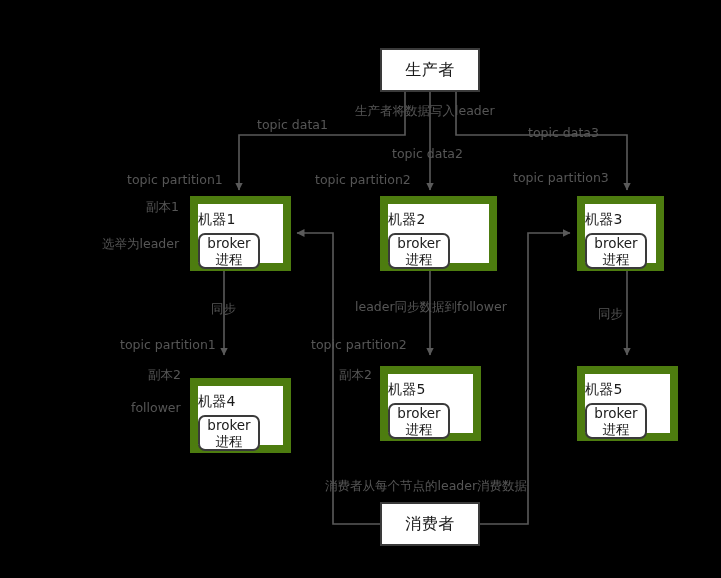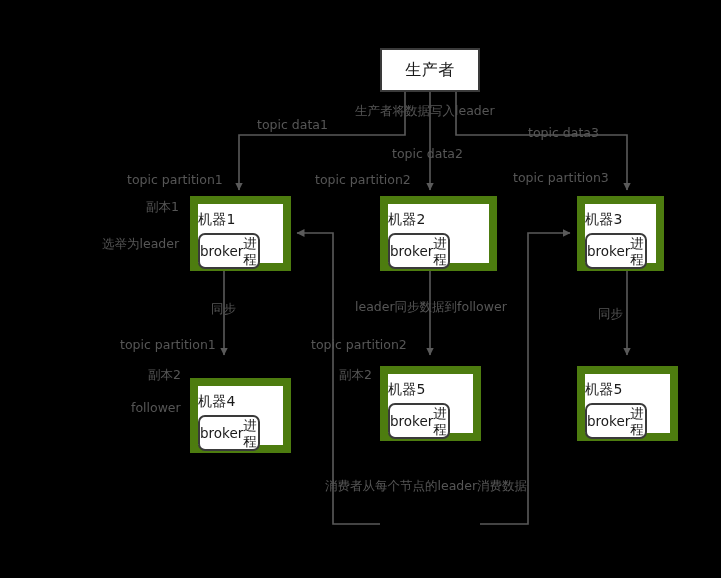--- a/index.html
+++ b/index.html
@@ -38,21 +38,21 @@
     line-height: 17px;
     margin-top: 7px;
     letter-spacing: 0.2px;
   }
   .proc {
     border: 2px solid #3a3a3a;
     border-radius: 7px;
     background: #ffffff;
     box-sizing: border-box;
     display: flex;
-    flex-direction: row;
+    flex-direction: column;
     align-items: center;
     justify-content: center;
     margin-top: 5px;
     width: 62px;
     height: 48px;
   }
   .proc-line {
     color: #1a1a1a;
     font-size: 13.5px;
     line-height: 16px;
@@ -180,14 +180,17 @@
   <div class="node" style="left:577px; top:366px; width:101px; height:75px;">
     <span class="node-title">机器5</span>
     <div class="proc">
       <span class="proc-line">broker</span>
       <span class="proc-line">进程</span>
     </div>
   </div>
 
   <div class="edge-label" style="left:325px; top:478px;">消费者从每个节点的leader消费数据</div>
 
+  <div class="endpoint" style="left:380px; top:502px; width:100px; height:44px;">
+    <span class="endpoint-label">消费者</span>
+  </div>
 
 </div>
 
 </body></html>

